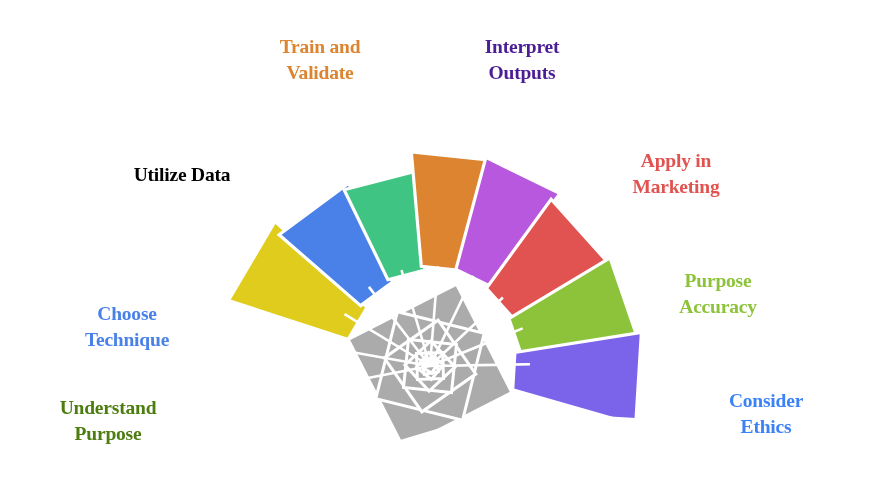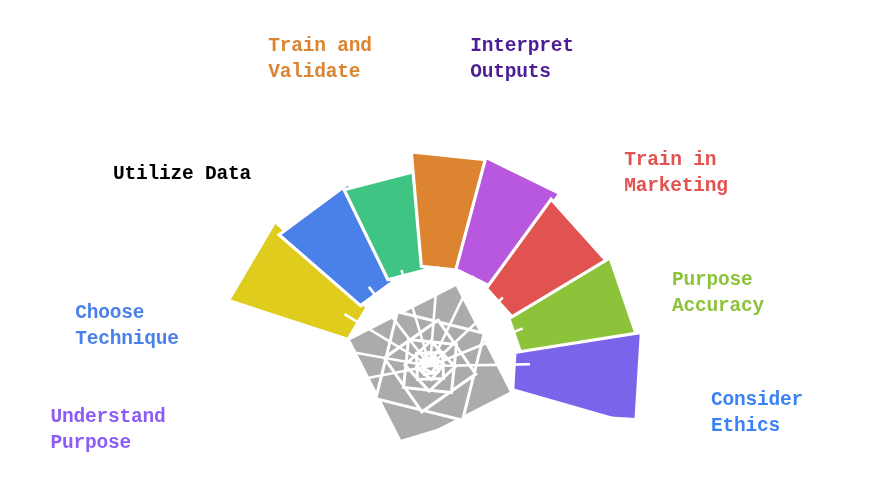--- a/index.html
+++ b/index.html
@@ -17,27 +17,27 @@
   }
   #fan-svg {
     position: absolute;
     left: 0;
     top: 0;
     width: 876px;
     height: 500px;
   }
   .node-label {
     position: absolute;
-    font-family: Liberation Mono, monospace;
+    font-family: Liberation Serif, serif;
     font-weight: bold;
     font-size: 19.5px;
     line-height: 1.32;
     letter-spacing: -0.2px;
     white-space: pre-line;
-    text-align: left;
+    text-align: center;
     transform: translate(-50%, -50%);
   }
 </style>
 </head>
 <body>
 
 <div id="stage">
 
   <svg id="fan-svg" viewBox="0 0 876 500" preserveAspectRatio="none" xmlns="http://www.w3.org/2000/svg">
 
@@ -73,29 +73,29 @@
         <line x1="430" y1="366" x2="437.942569701831" y2="266.3159210980432" stroke="#ffffff" stroke-width="2.6"></line>
         <line x1="430" y1="366" x2="473.3134785866963" y2="275.86708385545376" stroke="#ffffff" stroke-width="2.6"></line>
         <line x1="430" y1="366" x2="502.87030703574385" y2="297.5170214395108" stroke="#ffffff" stroke-width="2.6"></line>
         <line x1="430" y1="366" x2="522.6455653982298" y2="328.3596066433636" stroke="#ffffff" stroke-width="2.6"></line>
         <line x1="430" y1="366" x2="529.9847695156391" y2="364.2547593562717" stroke="#ffffff" stroke-width="2.6"></line>
         <polygon points="150,500 876,500 876,432 500,410 300,470" fill="#ffffff"></polygon>
       </g>
   </svg>
 
   <div id="label-layer">
-      <div class="node-label" style="left: 108px; top: 431px; color: #8b5cf6;">Understand
+      <div class="node-label" style="left: 108px; top: 421px; color: #4d7c0f;">Understand
 Purpose</div>
       <div class="node-label" style="left: 127px; top: 295px; color: rgb(74, 129, 232); margin-top: 32px;">Choose
 Technique</div>
       <div class="node-label" style="left: 166px; top: 175px; color: #000000; margin-left: 16px;">Utilize Data</div>
       <div class="node-label" style="left: 320px; top: 60px; color: rgb(221, 132, 48);">Train and
 Validate</div>
       <div class="node-label" style="left: 522px; top: 60px; color: #4c1d95;">Interpret
 Outputs</div>
-      <div class="node-label" style="left: 676px; top: 174px; color: rgb(224, 83, 80);">Train in
+      <div class="node-label" style="left: 676px; top: 174px; color: rgb(224, 83, 80);">Apply in
 Marketing</div>
       <div class="node-label" style="left: 718px; top: 294px; color: rgb(141, 195, 58);">Purpose
 Accuracy</div>
       <div class="node-label" style="left: 766px; top: 414px; color: #3b82f6;">Consider Ethics</div>
     </div>
 
 </div>
 
 </body></html>

